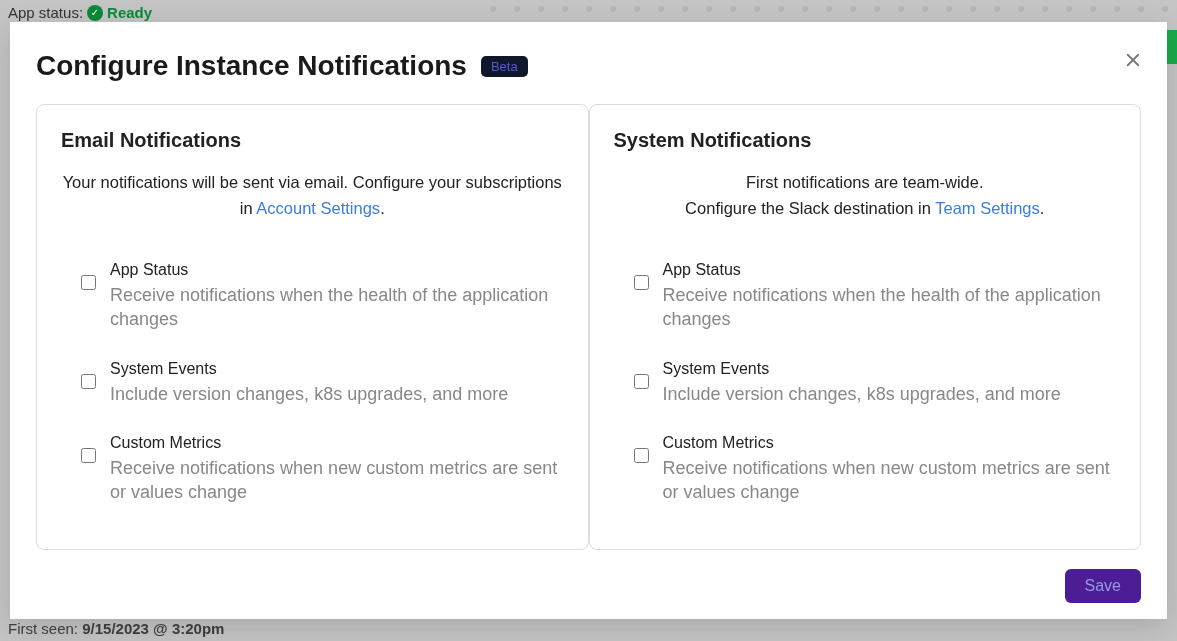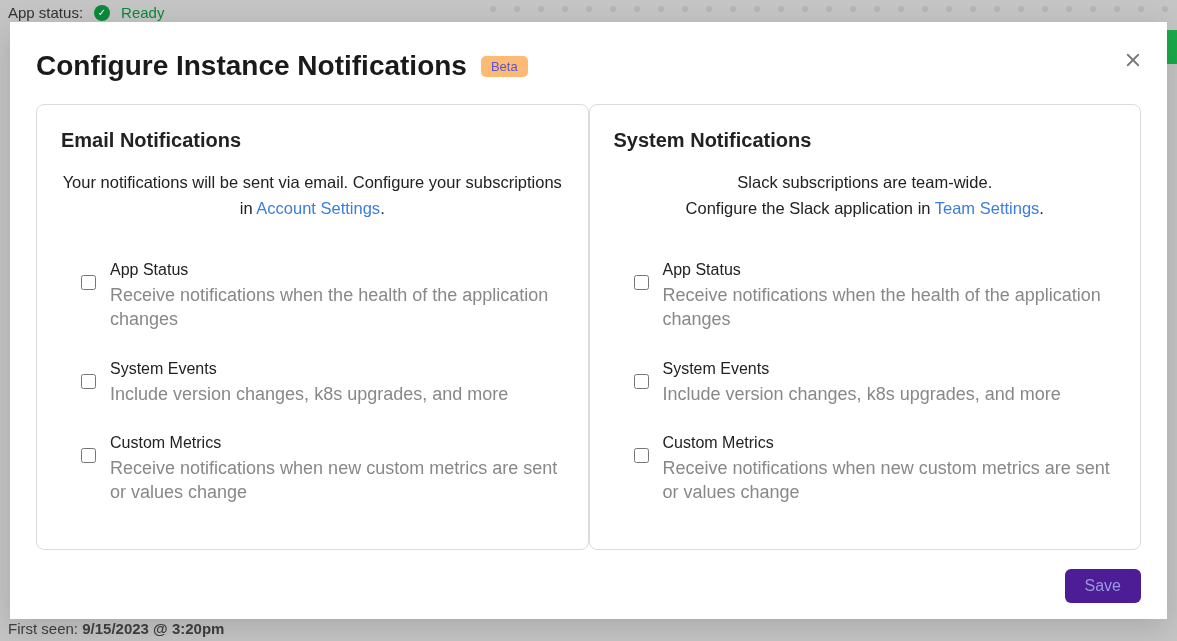--- a/index.html
+++ b/index.html
@@ -18,25 +18,25 @@
     filter: blur(0);
   }
   .bg-status {
     position: absolute;
     top: 4px;
     left: 8px;
     font-size: 15px;
     color: #333;
     display: flex;
     align-items: center;
-    gap: 11px;
+    gap: 4px;
   }
   .bg-status .ready {
     color: #0a8a3a;
-    font-weight: 400;
+    font-weight: 700;
   }
   .check-circle {
     width: 16px; height: 16px;
     border-radius: 50%;
     background: #0a8a3a;
     display: inline-flex;
     align-items: center;
     justify-content: center;
     color: #fff;
     font-size: 10px;
@@ -89,21 +89,21 @@
     align-items: center;
     gap: 14px;
     margin-bottom: 22px;
   }
   .modal-title {
     font-size: 28px;
     font-weight: 700;
     color: #1a1a1a;
   }
   .beta-badge {
-    background: #fdba74;
+    background: #0f172a;
     color: #5a56d2;
     font-size: 13px;
     font-weight: 500;
     padding: 3px 10px;
     border-radius: 5px;
   }
   .close-btn {
     position: absolute;
     top: 24px;
     right: 20px;
@@ -270,22 +270,22 @@
         <div class="opt-body">
           <div class="opt-title">Custom Metrics</div>
           <div class="opt-sub">Receive notifications when new custom metrics are sent or values change</div>
         </div>
       </div>
     </div>
 
     <div class="panel">
       <h2 class="panel-title">System Notifications</h2>
       <p class="panel-desc">
-        <span>Slack subscriptions are team-wide.</span><br>
-        <span>Configure the Slack application in </span><a href="#">Team Settings</a><span>.</span>
+        <span>First notifications are team-wide.</span><br>
+        <span>Configure the Slack destination in </span><a href="#">Team Settings</a><span>.</span>
       </p>
 
       <div class="option">
         <input type="checkbox" style="">
         <div class="opt-body">
           <div class="opt-title">App Status</div>
           <div class="opt-sub">Receive notifications when the health of the application changes</div>
         </div>
       </div>
       <div class="option">

